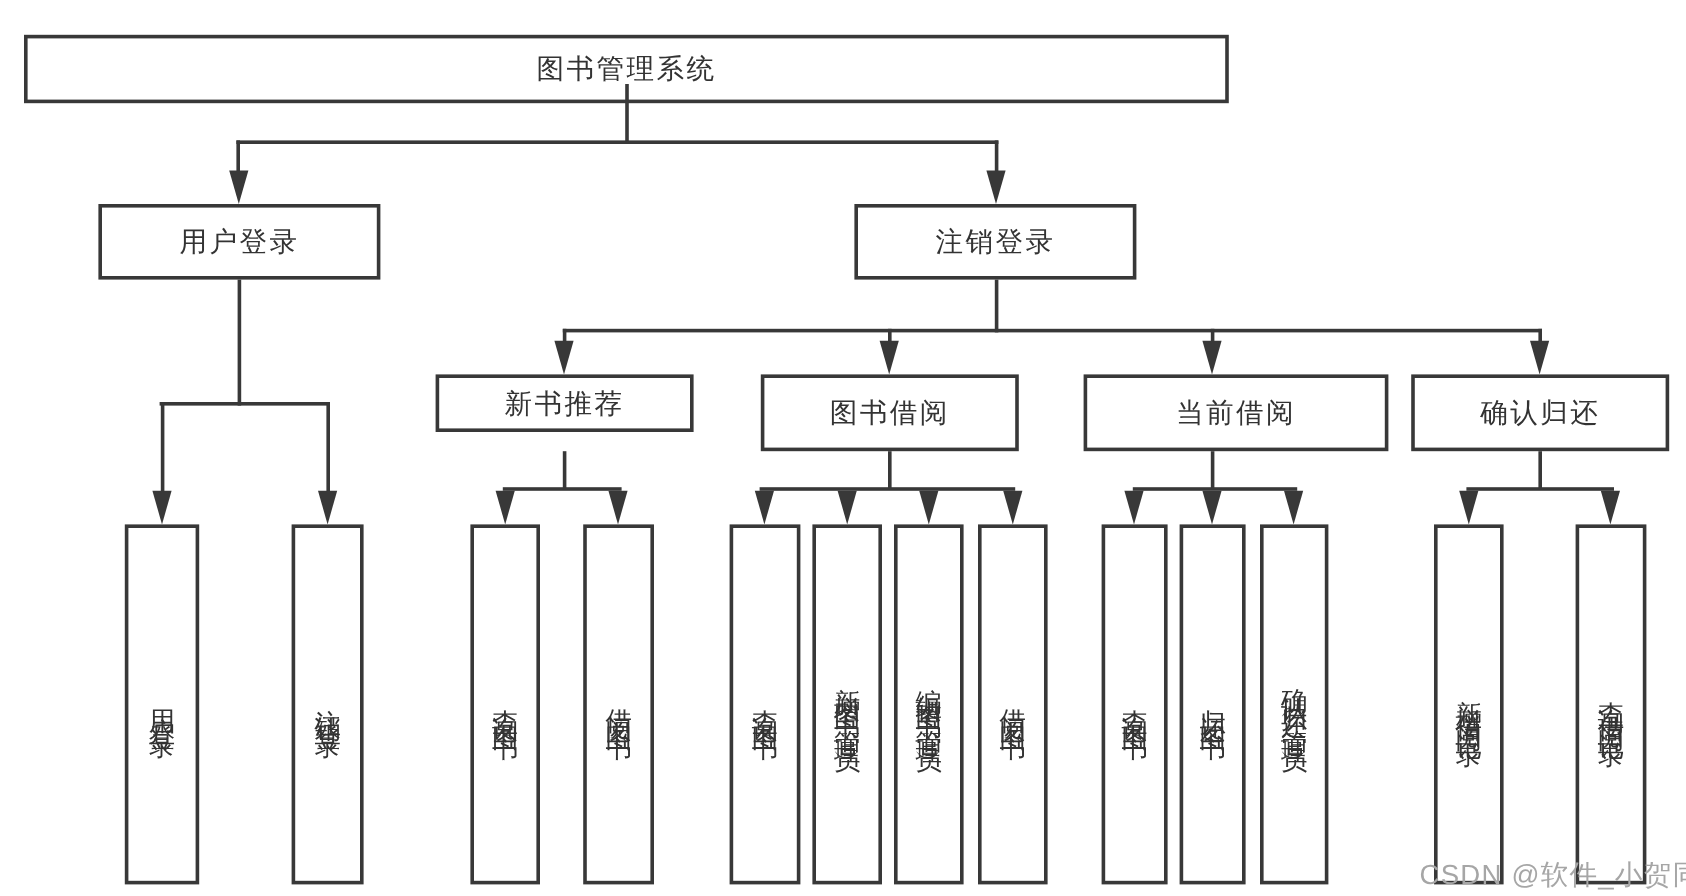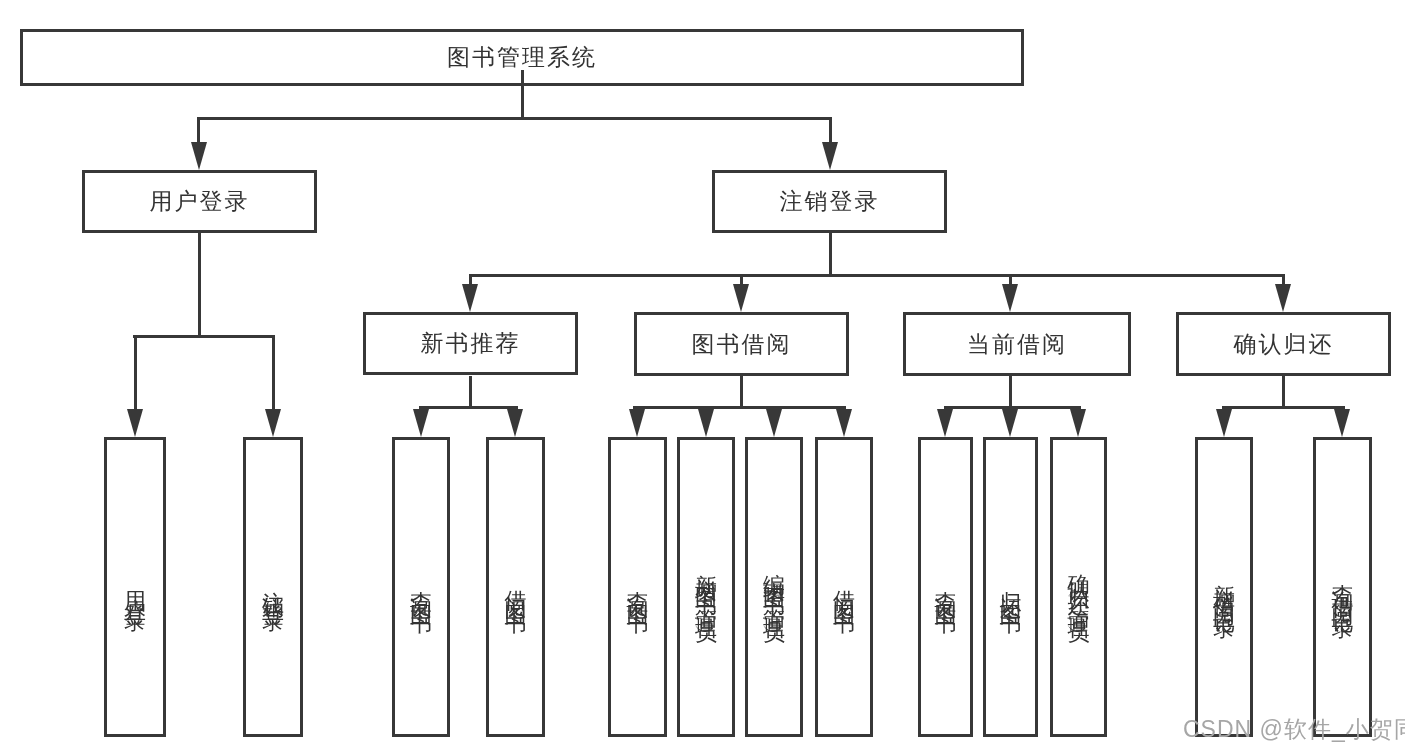--- a/index.html
+++ b/index.html
@@ -62,27 +62,27 @@
   <div class="hl" style="left:469px;top:274px;width:816px;"></div>
   <div class="vl" style="left:469px;top:274px;height:12px;"></div>
   <div class="ah" style="left:462px;top:284px;"></div>
   <div class="vl" style="left:740px;top:274px;height:12px;"></div>
   <div class="ah" style="left:733px;top:284px;"></div>
   <div class="vl" style="left:1009px;top:274px;height:12px;"></div>
   <div class="ah" style="left:1002px;top:284px;"></div>
   <div class="vl" style="left:1282px;top:274px;height:12px;"></div>
   <div class="ah" style="left:1275px;top:284px;"></div>
 
-  <div class="box hbox" style="left:363px;top:312px;width:215px;height:63px;">
+  <div class="box hbox" style="left:363px;top:312px;width:215px;height:48px;">
     <span>新书推荐</span>
   </div>
   <div class="box hbox" style="left:634px;top:312px;width:215px;height:64px;">
     <span>图书借阅</span>
   </div>
-  <div class="box hbox" style="left:903px;top:312px;width:228px;height:64px;">
+  <div class="box hbox" style="left:903px;top:312px;width:254px;height:64px;">
     <span>当前借阅</span>
   </div>
   <div class="box hbox" style="left:1176px;top:312px;width:215px;height:64px;">
     <span>确认归还</span>
   </div>
 
   <div class="vl" style="left:469px;top:376px;height:32px;"></div>
   <div class="hl" style="left:419px;top:406px;width:99px;"></div>
   <div class="ah" style="left:413px;top:409px;"></div>
   <div class="ah" style="left:507px;top:409px;"></div>

